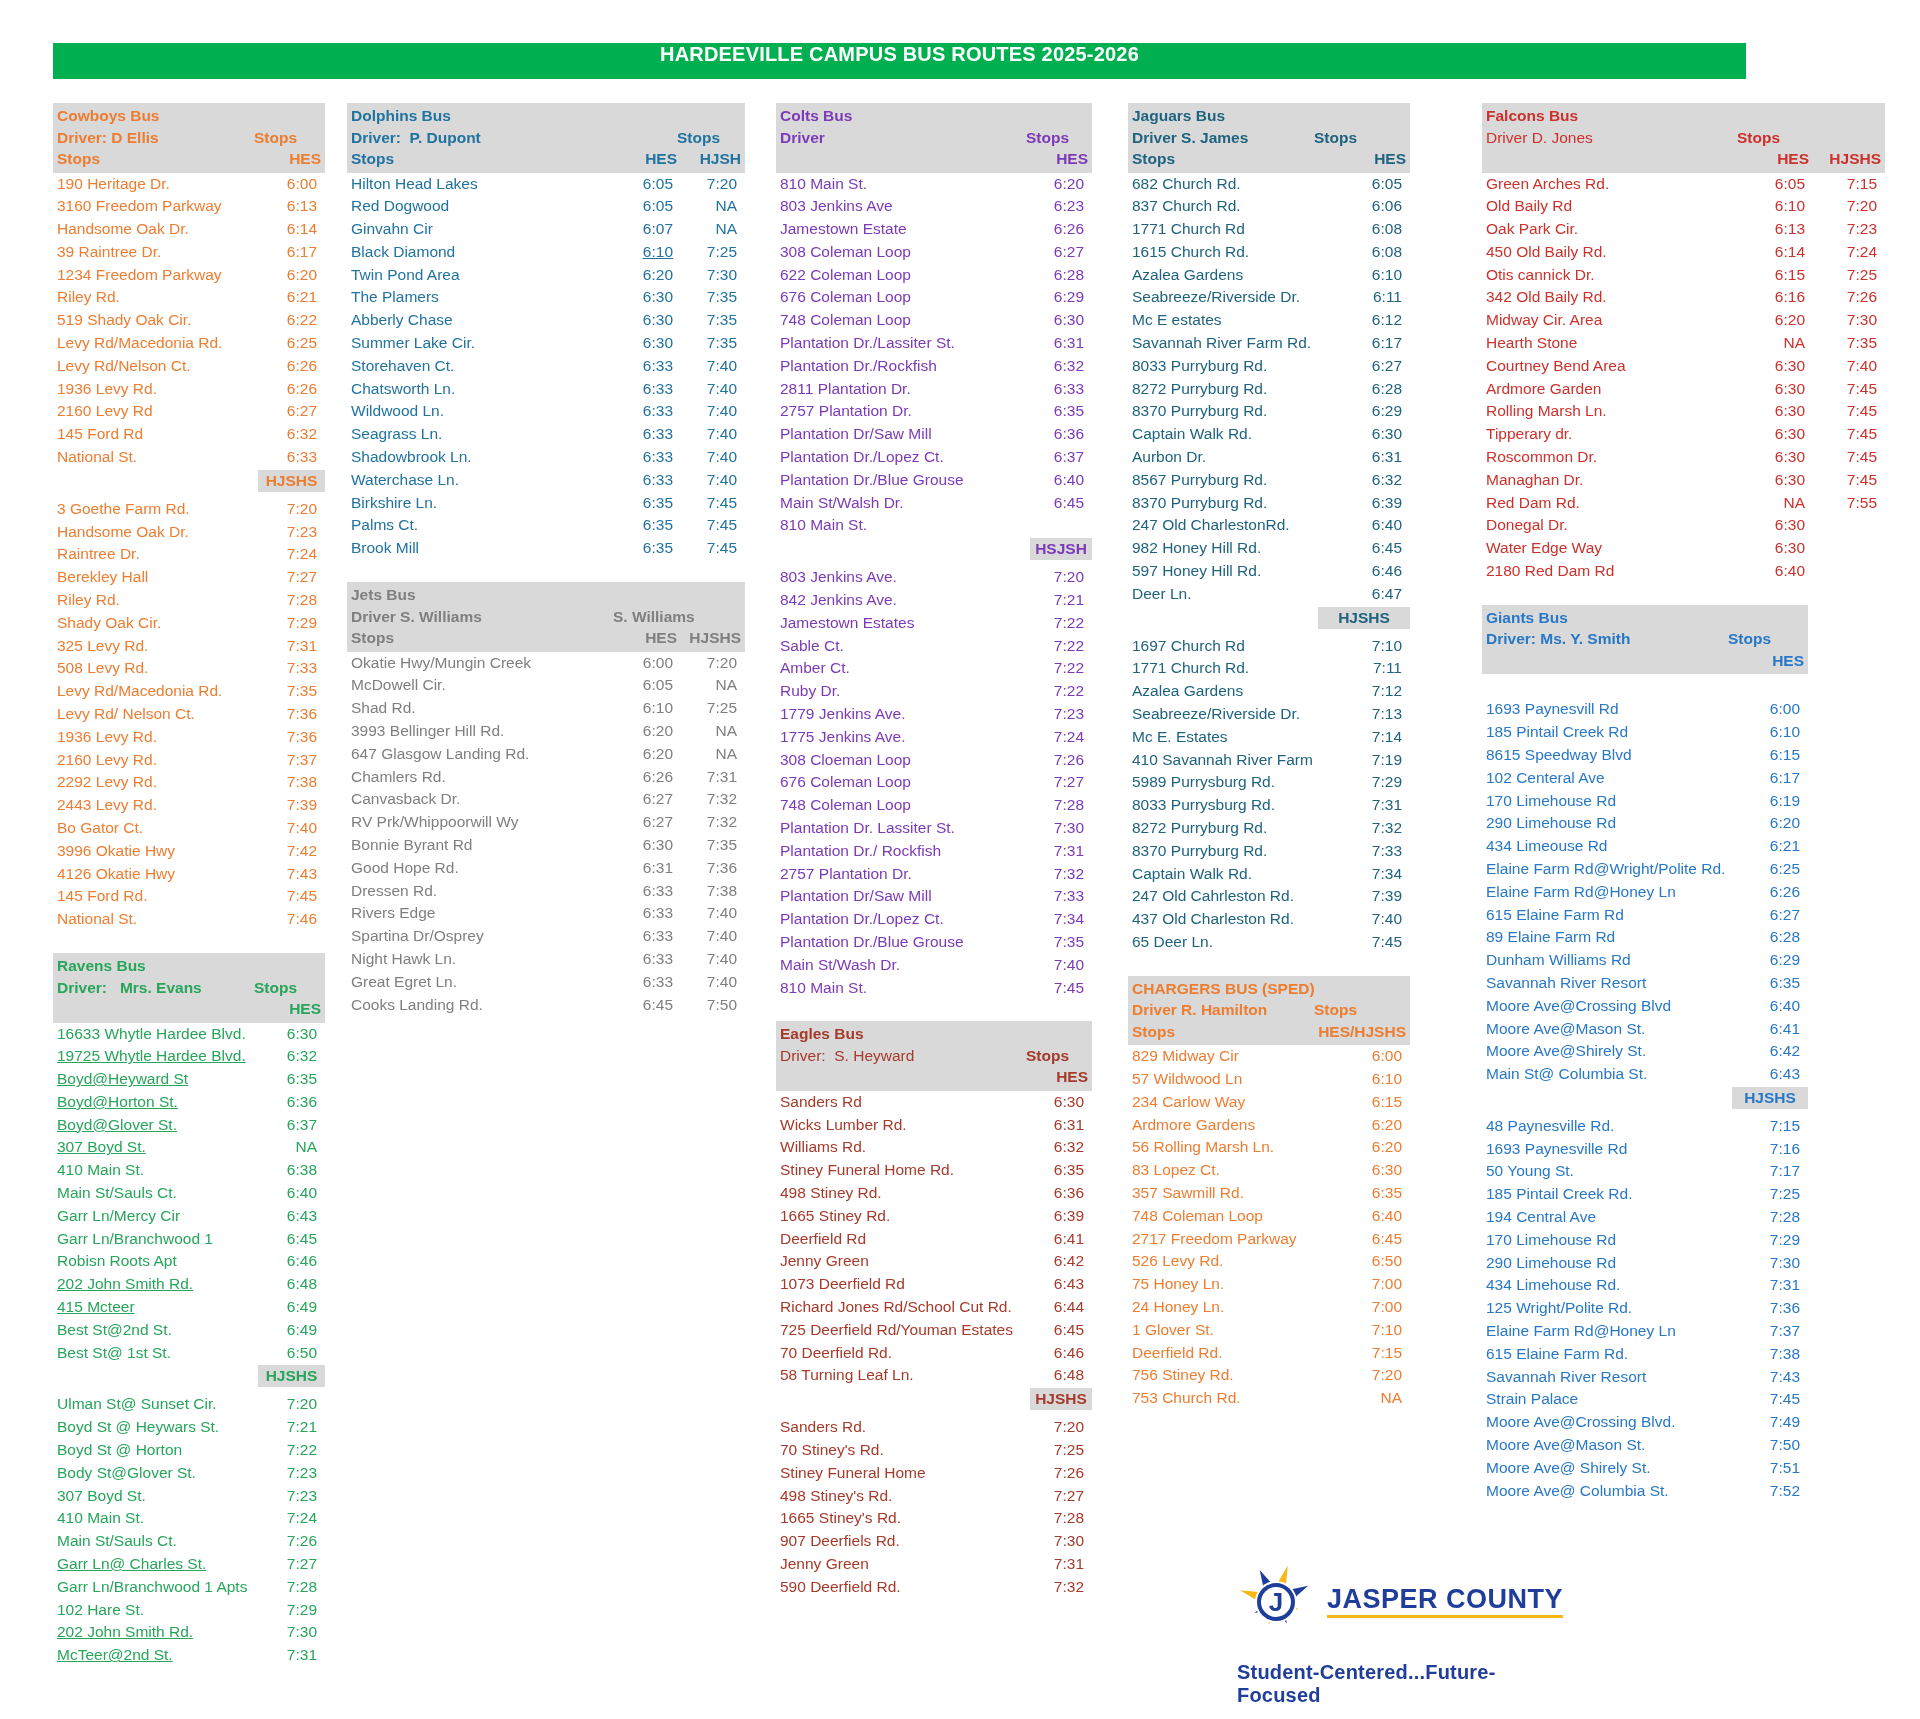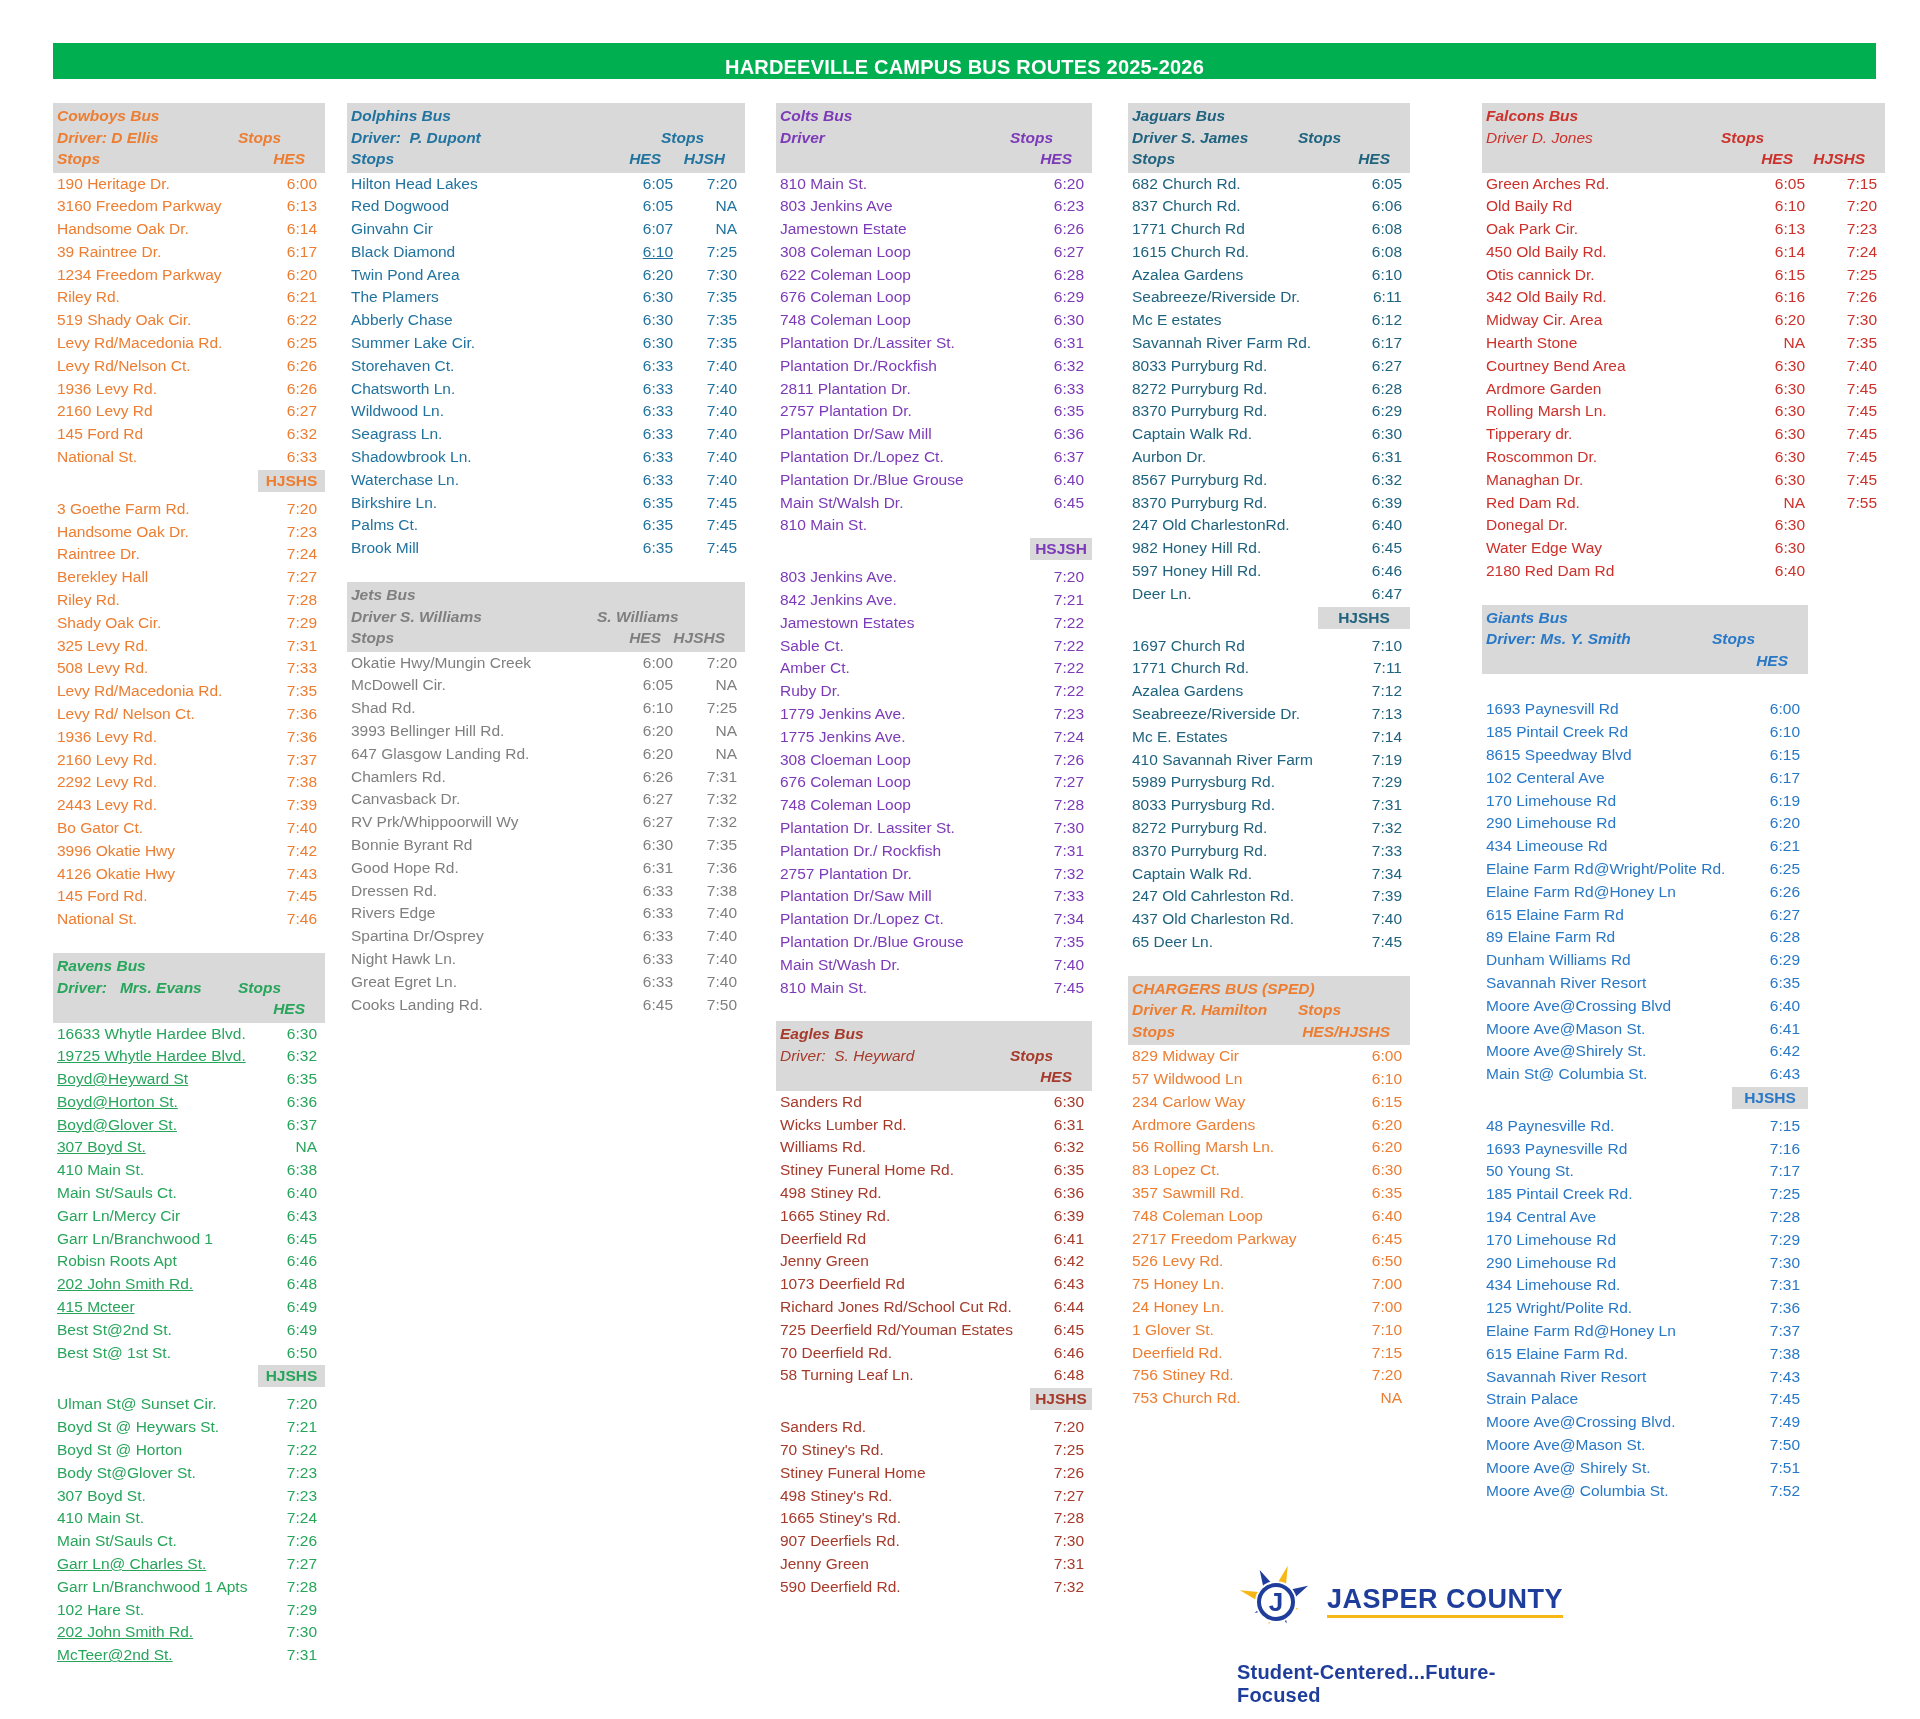--- a/index.html
+++ b/index.html
@@ -1,34 +1,34 @@
 <!DOCTYPE html>
 <html><head>
 <meta charset="utf-8">
 <style>
   html,body{margin:0;padding:0;}
   body{
     width:1920px;height:1719px;position:relative;background:#ffffff;
     font-family:"Liberation Sans",sans-serif;overflow:hidden;
   }
   .banner{
-    position:absolute;left:53px;top:43px;width:1823px;height:36px;
+    position:absolute;left:53px;top:43px;width:1693px;height:36px;
     background:#00B050;color:#fff;font-weight:bold;font-size:20px;
-    display:flex;align-items:flex-end;justify-content:center;letter-spacing:.2px;
+    display:flex;align-items:flex-start;justify-content:center;letter-spacing:.2px;
   }
   .col{position:absolute;top:103px;}
   #col1{left:53px;width:272px;}
   #col2{left:347px;width:398px;}
   #col3{left:776px;width:316px;}
   #col4{left:1128px;width:282px;}
   #col5{left:1482px;width:403px;}
   .bus{font-size:15.5px;}
   .bus + .bus{margin-top:22px;}
   .bus-giants{width:326px;}
-  .bushdr{background:#D9D9D9;padding:2px 16px 3px 4px;font-style:italic;}
+  .bushdr{background:#D9D9D9;padding:2px 0 3px 4px;}
   .h1{font-weight:bold;line-height:21.5px;}
   .hline{display:flex;line-height:21.5px;}
   .hdriver{flex:1;font-weight:bold;white-space:pre;}
   .hdriver.nb{font-weight:normal;}
   .hstops{flex:1;font-weight:bold;}
   .hmid{display:flex;flex-shrink:0;font-weight:bold;margin-right:4px;}
   .hcells{display:flex;flex-shrink:0;font-weight:bold;margin-right:4px;}
   .row{display:flex;height:22.8px;line-height:22.8px;align-items:baseline;}
   .sname{flex:1;padding-left:4px;white-space:nowrap;overflow:hidden;}
   .tcell{flex-shrink:0;text-align:right;padding-right:8px;box-sizing:border-box;}

